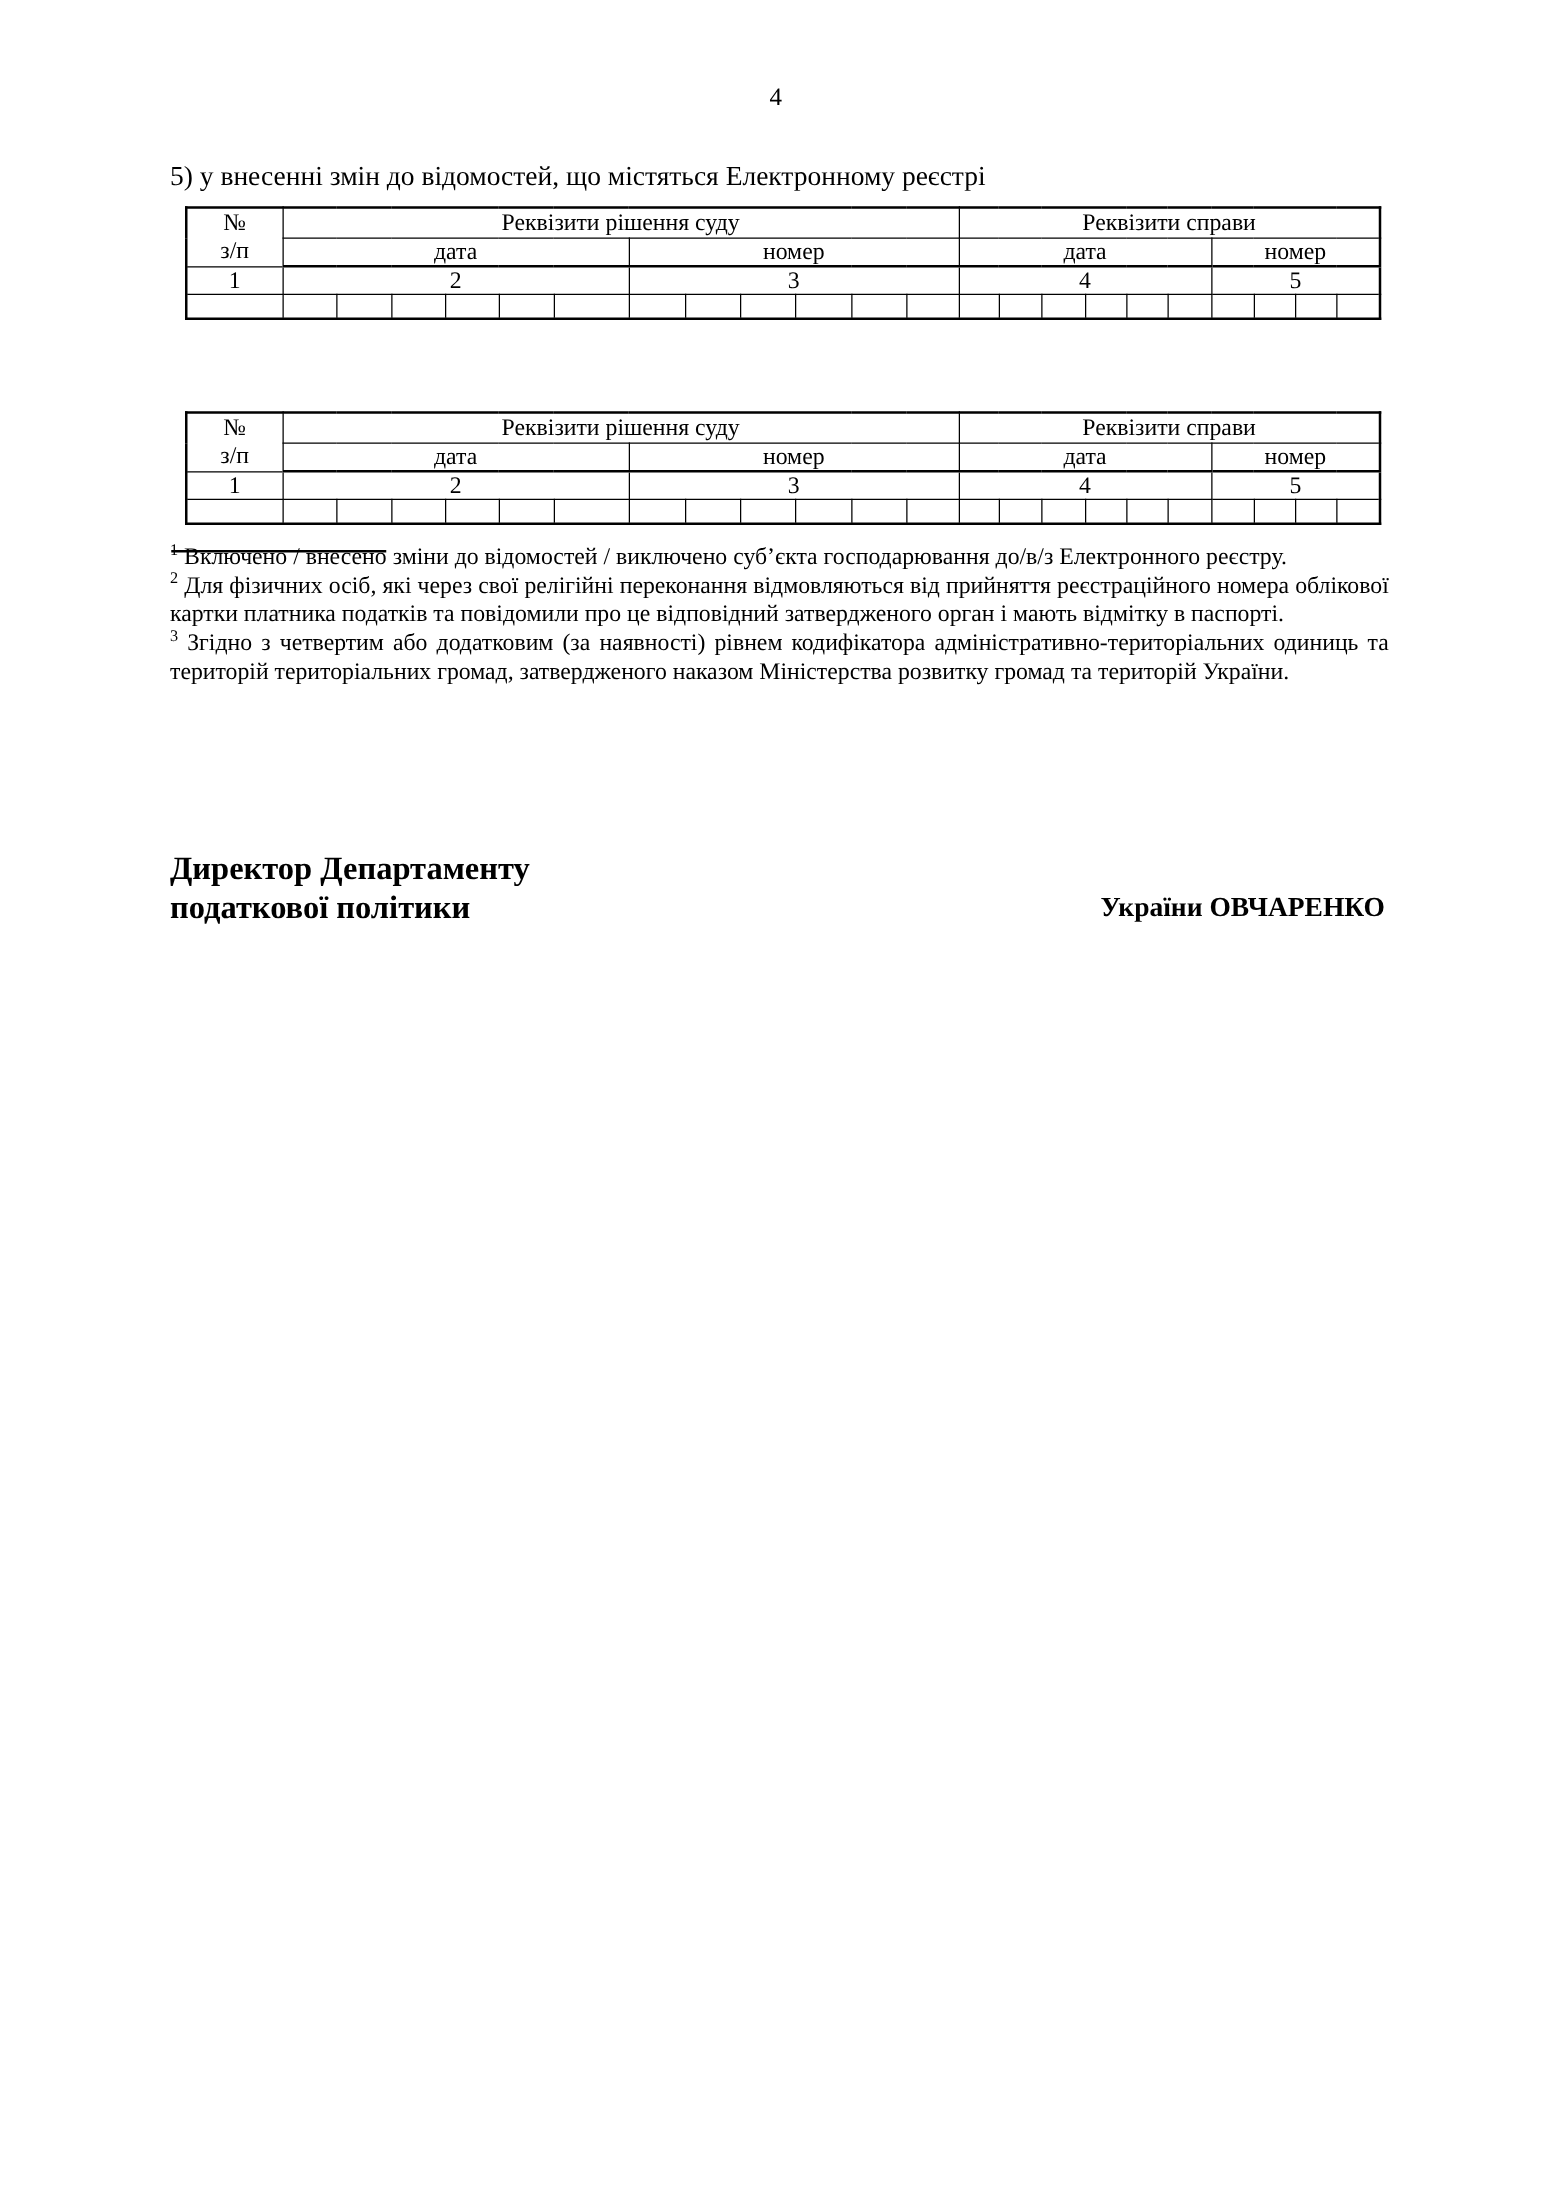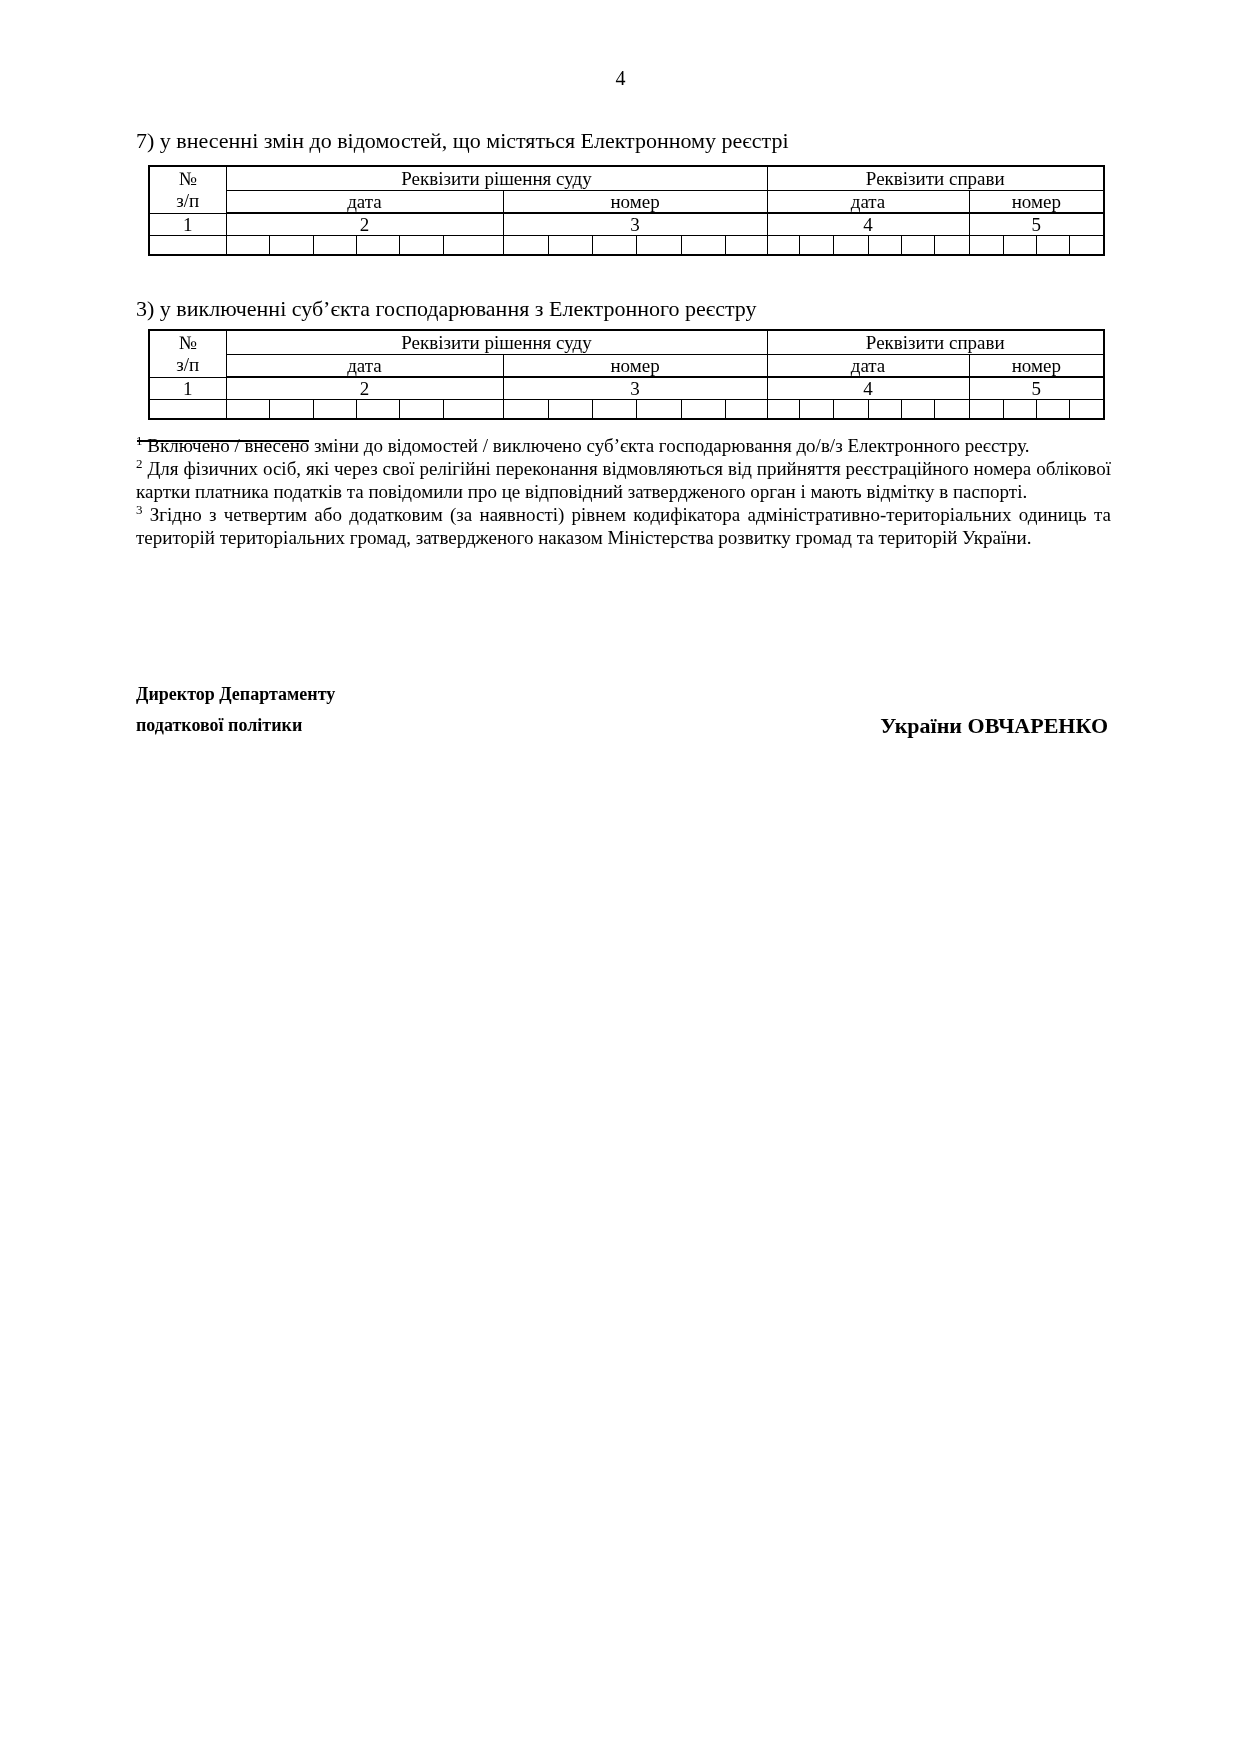--- a/index.html
+++ b/index.html
@@ -49,35 +49,35 @@
 
   .footnotes{
     position:absolute;top:434px;left:136px;width:975px;
     font-size:19px;line-height:23px;text-align:justify;
   }
   .footnotes p{margin:0;}
   .footnotes sup{font-size:13px;line-height:0;}
 
   .sig-position{
     position:absolute;top:679px;left:136px;
-    font-size:18px;line-height:31px;font-weight:bold;
+    font-size:26px;line-height:31px;font-weight:bold;
   }
   .sig-name{
     position:absolute;top:710px;right:133px;
     font-size:22px;line-height:31px;font-weight:bold;text-align:right;
   }
 </style>
 </head>
 <body>
 
 <div class="page">
 
   <div class="page-number">4</div>
 
-  <div class="heading h2">7) у внесенні змін до відомостей, що містяться Електронному реєстрі</div>
+  <div class="heading h2">5) у внесенні змін до відомостей, що містяться Електронному реєстрі</div>
 
   <table class="grid t1">
     <colgroup>
       <col style="width:77px">
         <col style="width:43px">
         <col style="width:44px">
         <col style="width:43px">
         <col style="width:43px">
         <col style="width:44px">
         <col style="width:60px">
@@ -141,21 +141,20 @@
           <td></td>
           <td></td>
       <td class="cb"></td>
           <td></td>
           <td></td>
           <td></td>
     </tr>
   </tbody>
     </table>
 
-  <div class="heading h3">3) у виключенні суб’єкта господарювання з Електронного реєстру</div>
 
   <table class="grid t2">
     <colgroup>
       <col style="width:77px">
         <col style="width:43px">
         <col style="width:44px">
         <col style="width:43px">
         <col style="width:43px">
         <col style="width:44px">
         <col style="width:60px">

